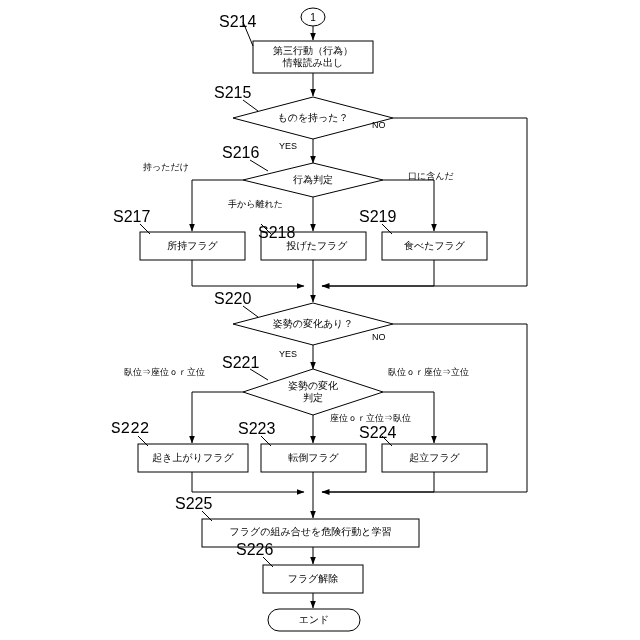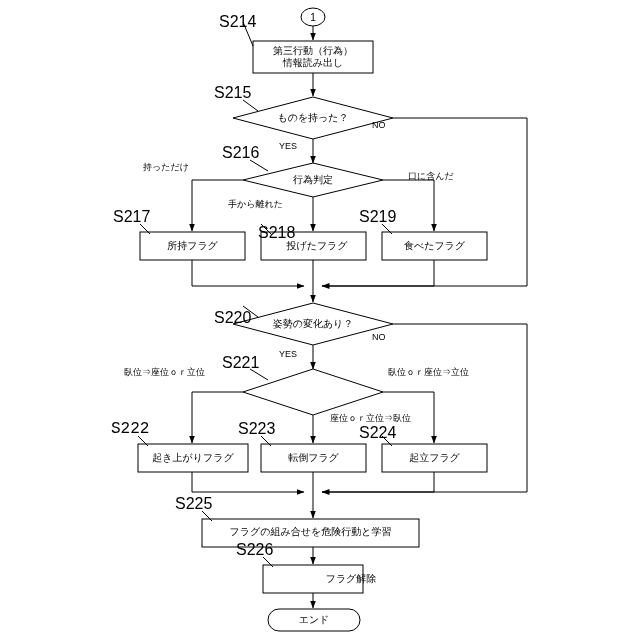--- a/index.html
+++ b/index.html
@@ -163,34 +163,36 @@
   <div class="conn-label" style="left:301px; top:8px; width:24px; height:18px;">1</div>
 
   <div class="node-label" style="left:253px; top:41px; width:120px; height:32px;">第三行動（行為）
 情報読み出し</div>
   <div class="node-label" style="left:253px; top:108px; width:120px; height:20px;">ものを持った？</div>
   <div class="node-label" style="left:263px; top:170px; width:100px; height:20px;">行為判定</div>
   <div class="node-label" style="left:140px; top:232px; width:105px; height:28px;">所持フラグ</div>
   <div class="node-label" style="left:261px; top:232px; width:112px; height:28px;">投げたフラグ</div>
   <div class="node-label" style="left:253px; top:314px; width:120px; height:20px;">姿勢の変化あり？</div>
   <div class="node-label" style="left:382px; top:232px; width:105px; height:28px;">食べたフラグ</div>
+  <div class="node-label" style="left:263px; top:376px; width:100px; height:32px;">姿勢の変化
+判定</div>
   <div class="node-label" style="left:138px; top:444px; width:110px; height:28px;">起き上がりフラグ</div>
   <div class="node-label" style="left:382px; top:444px; width:105px; height:28px;">起立フラグ</div>
   <div class="node-label" style="left:261px; top:444px; width:105px; height:28px;">転倒フラグ</div>
   <div class="node-label" style="left:202px; top:519px; width:217px; height:26px;">フラグの組み合せを危険行動と学習</div>
-  <div class="node-label" style="left:263px; top:565px; width:100px; height:28px;padding-left:38px;">フラグ解除</div>
+  <div class="node-label" style="left:263px; top:565px; width:100px; height:28px;">フラグ解除</div>
   <div class="node-label" style="left:268px; top:609px; width:92px; height:22px;">エンド</div>
 
   <div class="step-label" style="left:219px; top:13px;">S214</div>
   <div class="step-label" style="left:214px; top:84px;">S215</div>
   <div class="step-label" style="left:222px; top:144px;">S216</div>
   <div class="step-label" style="left:113px; top:208px;">S217</div>
   <div class="step-label" style="left:238px; top:224px;margin-left:20px;">S218</div>
   <div class="step-label" style="left:359px; top:208px;">S219</div>
-  <div class="step-label" style="left:214px; top:290px;margin-top:19px;">S220</div>
+  <div class="step-label" style="left:214px; top:290px;">S220</div>
   <div class="step-label" style="left:222px; top:354px;">S221</div>
   <div class="step-label" style="left:111px; top:420px;font-family:Liberation Mono, monospace;">S222</div>
   <div class="step-label" style="left:238px; top:420px;">S223</div>
   <div class="step-label" style="left:359px; top:424px;text-align:right;">S224</div>
   <div class="step-label" style="left:175px; top:495px;">S225</div>
   <div class="step-label" style="left:236px; top:541px;">S226</div>
 
   <div class="edge-label" style="left:372px; top:120px;">NO</div>
   <div class="edge-label" style="left:279px; top:141px;">YES</div>
   <div class="edge-label" style="left:143px; top:161px;">持っただけ</div>

